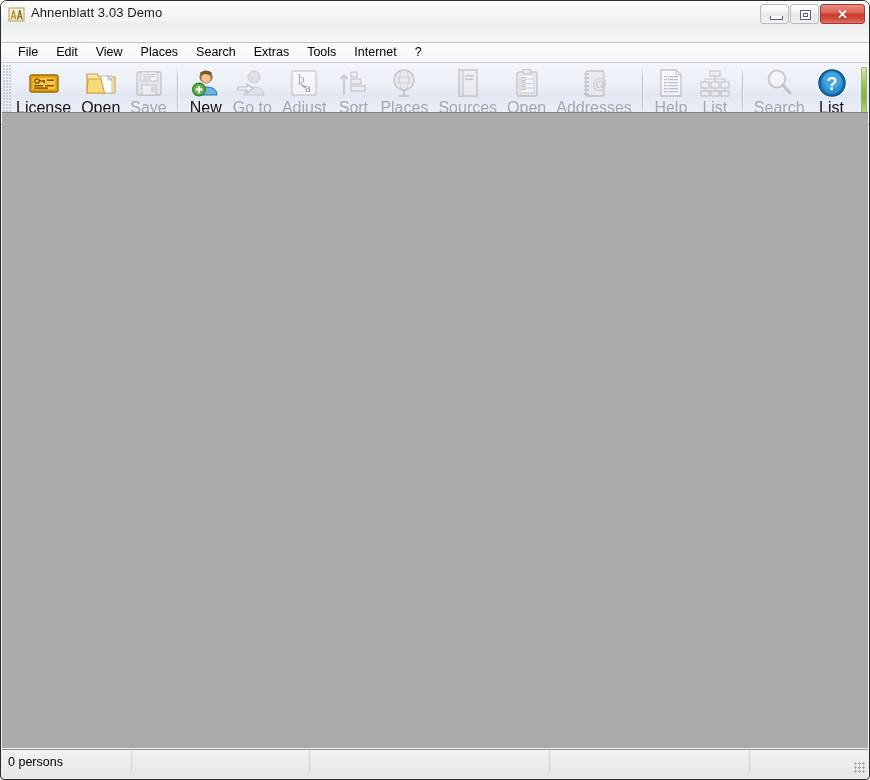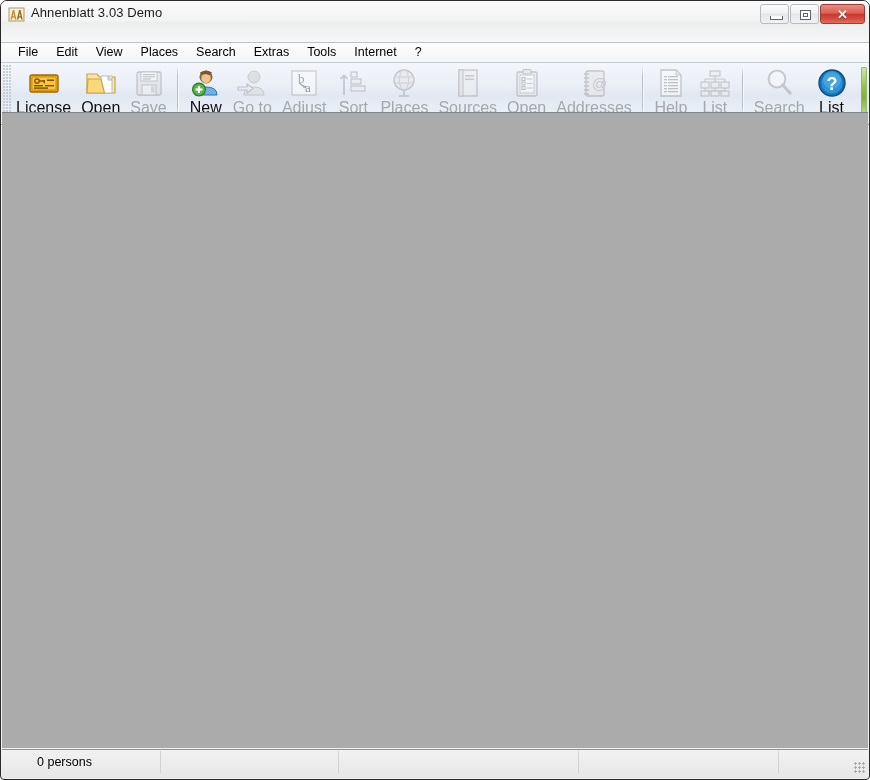--- a/index.html
+++ b/index.html
@@ -141,21 +141,21 @@
   }
   
   .statusbar{
     position:absolute;left:1px;right:1px;bottom:1px;height:29px;
     background:linear-gradient(to bottom,#f1f1f1 0%,#ececec 55%,#e6e6e6 100%);
     border-top:1px solid #8d9298;
     box-sizing:border-box;
   }
   .sb-inner{
     position:absolute;left:0;right:0;top:1px;height:22px;
-    display:flex;margin-left:29px;
+    display:flex;
   }
   .sb-panel{
     height:22px;display:flex;align-items:center;
     border-right:1px solid #d2d2d2;
     box-sizing:border-box;
     padding-left:6px;
     font-size:12.5px;color:#000;
     white-space:nowrap;overflow:hidden;
   }
   .sb-panel.last{border-right:none;}

